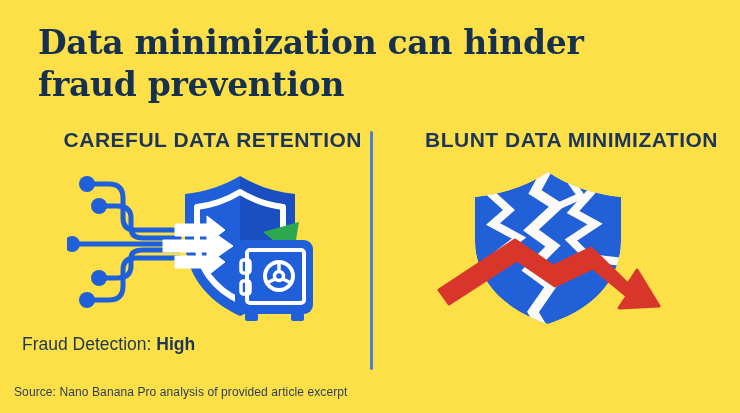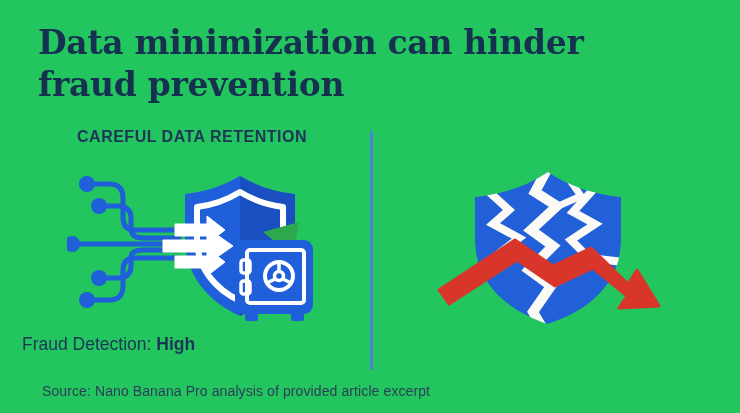--- a/index.html
+++ b/index.html
@@ -11,21 +11,21 @@
     height: 413px;
     background: #fbfaf6;
     font-family: "Liberation Sans", sans-serif;
     overflow: hidden;
     position: relative;
   }
   #canvas {
     position: relative;
     width: 740px;
     height: 413px;
-    background: #22c55e;
+    background: #fde047;
   }
 
   
   .title {
     position: absolute;
     left: 38px;
     top: 22px;
     width: 600px;
     font-family: "DejaVu Serif", "Liberation Serif", serif;
     font-weight: 700;
@@ -55,24 +55,24 @@
     height: 250px;
   }
   .panel.left  { left: 22px; }
   .panel.right { left: 378px; }
 
   .panel-heading {
     position: absolute;
     top: 0;
     left: 0;
     width: 340px;
-    text-align: center;
+    text-align: right;
     font-family: "Liberation Sans", sans-serif;
     font-weight: 700;
-    font-size: 16px;
+    font-size: 21px;
     letter-spacing: 0.5px;
     color: #1d3557;
   }
 
   .art {
     position: absolute;
     top: 34px;
     left: 0;
     width: 340px;
     height: 168px;
@@ -93,24 +93,24 @@
     color: #1d3557;
     font-weight: 400;
   }
   .panel-caption .val {
     font-weight: 700;
   }
 
   
   .source {
     position: absolute;
-    left: 42px;
+    left: 14px;
     bottom: 14px;
     font-family: "Liberation Sans", sans-serif;
-    font-size: 14px;
+    font-size: 12px;
     color: #2c3e57;
     letter-spacing: 0.1px;
   }
 </style>
 </head>
 <body>
 
 <div id="canvas">
 
   <div class="title">Data minimization can hinder
@@ -174,20 +174,21 @@
     </div>
 
     <div class="panel-caption">
       <span>Fraud Detection:</span>
       <span class="val">High</span>
     </div>
   </div>
 
   <div class="panel right">
 
+    <div class="panel-heading">BLUNT DATA MINIMIZATION</div>
 
     <div class="art">
       <svg width="250" height="160" viewBox="0 0 250 160" xmlns="http://www.w3.org/2000/svg">
         <defs>
           <clipPath id="shieldClip">
             <path d="M125 6 C104 20 80 28 52 31 L52 74 C52 116 82 144 125 158 C168 144 198 116 198 74 L198 31 C170 28 146 20 125 6 Z"></path>
           </clipPath>
         </defs>
 
         <g clip-path="url(#shieldClip)">

